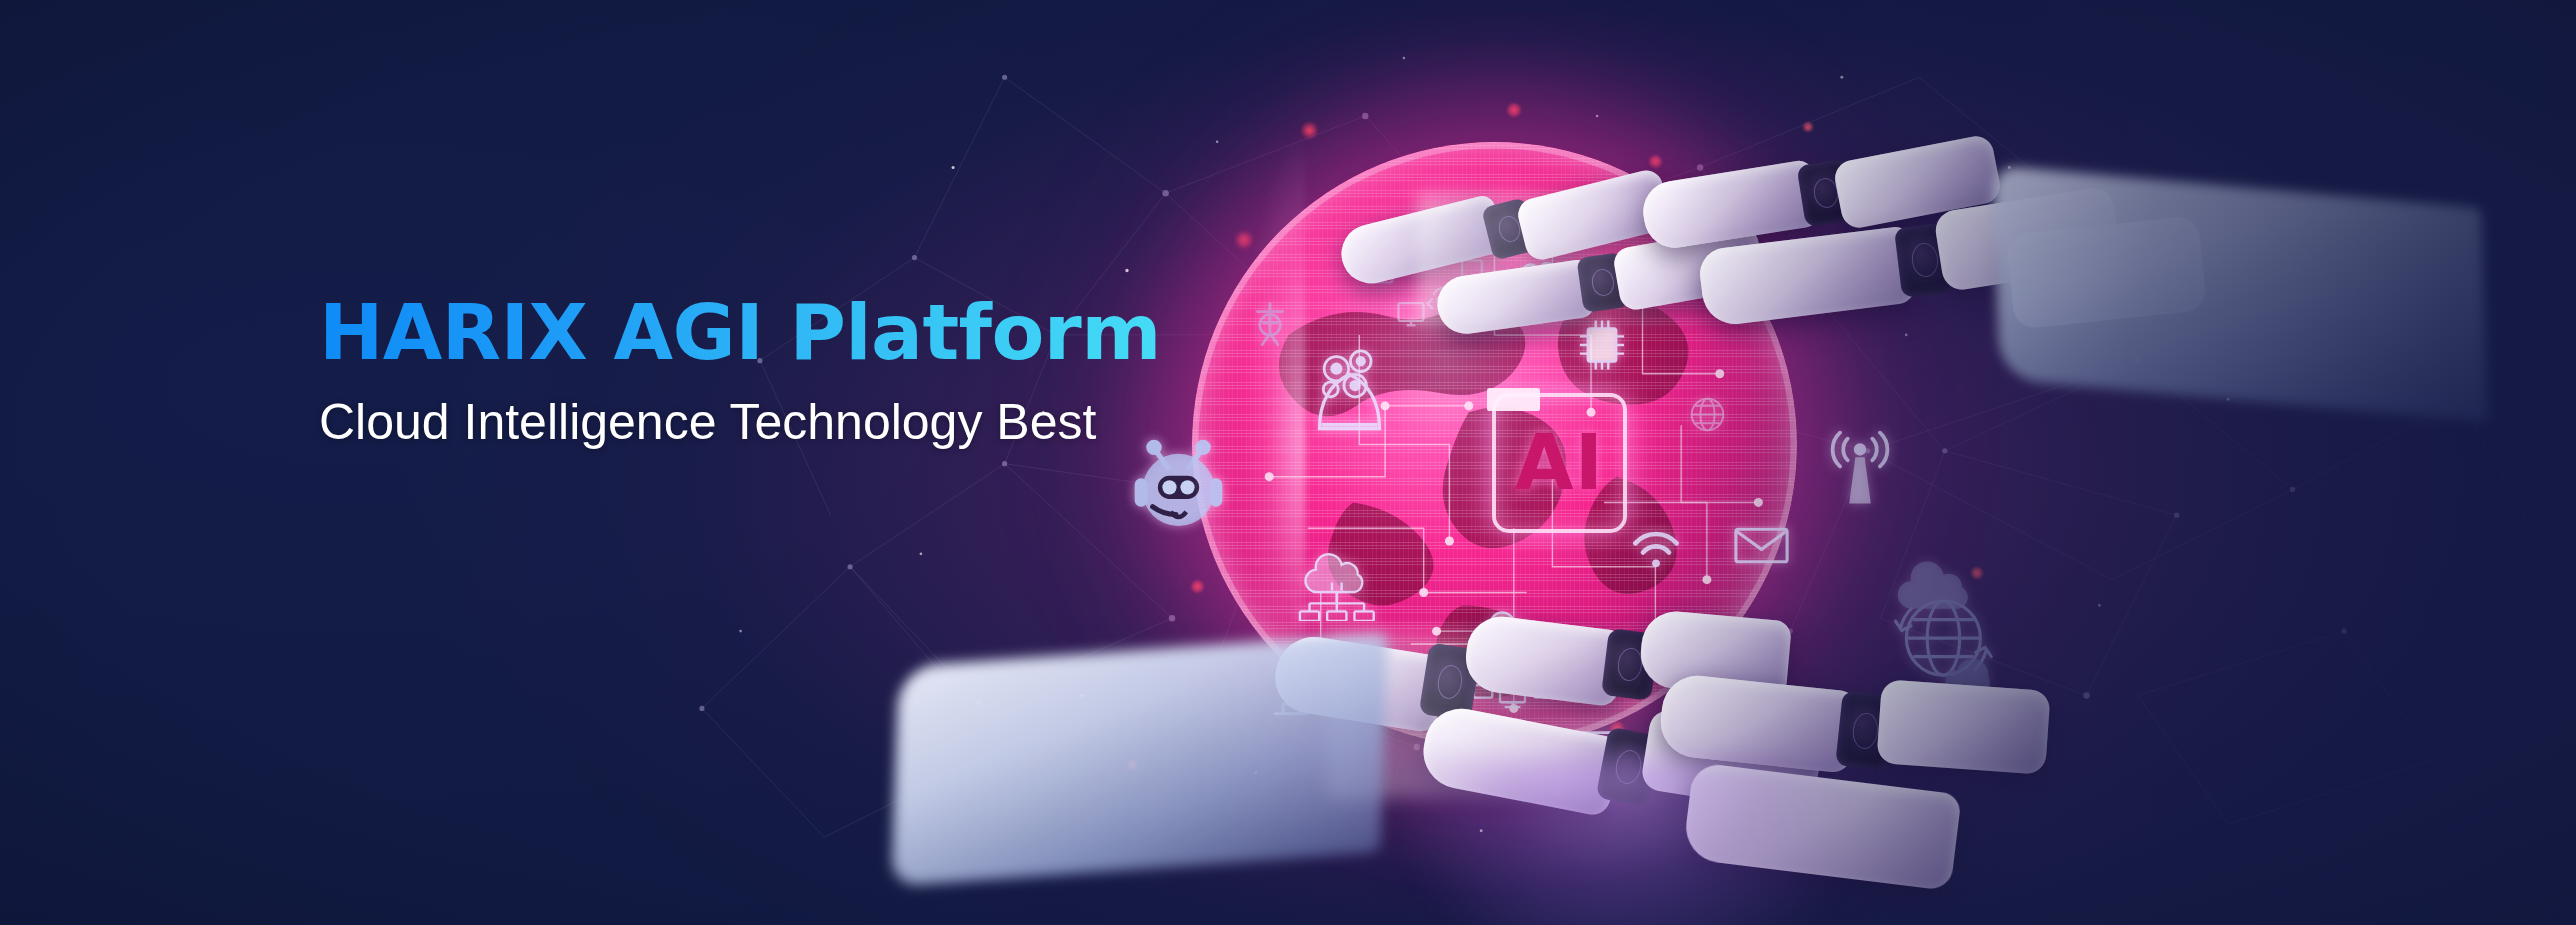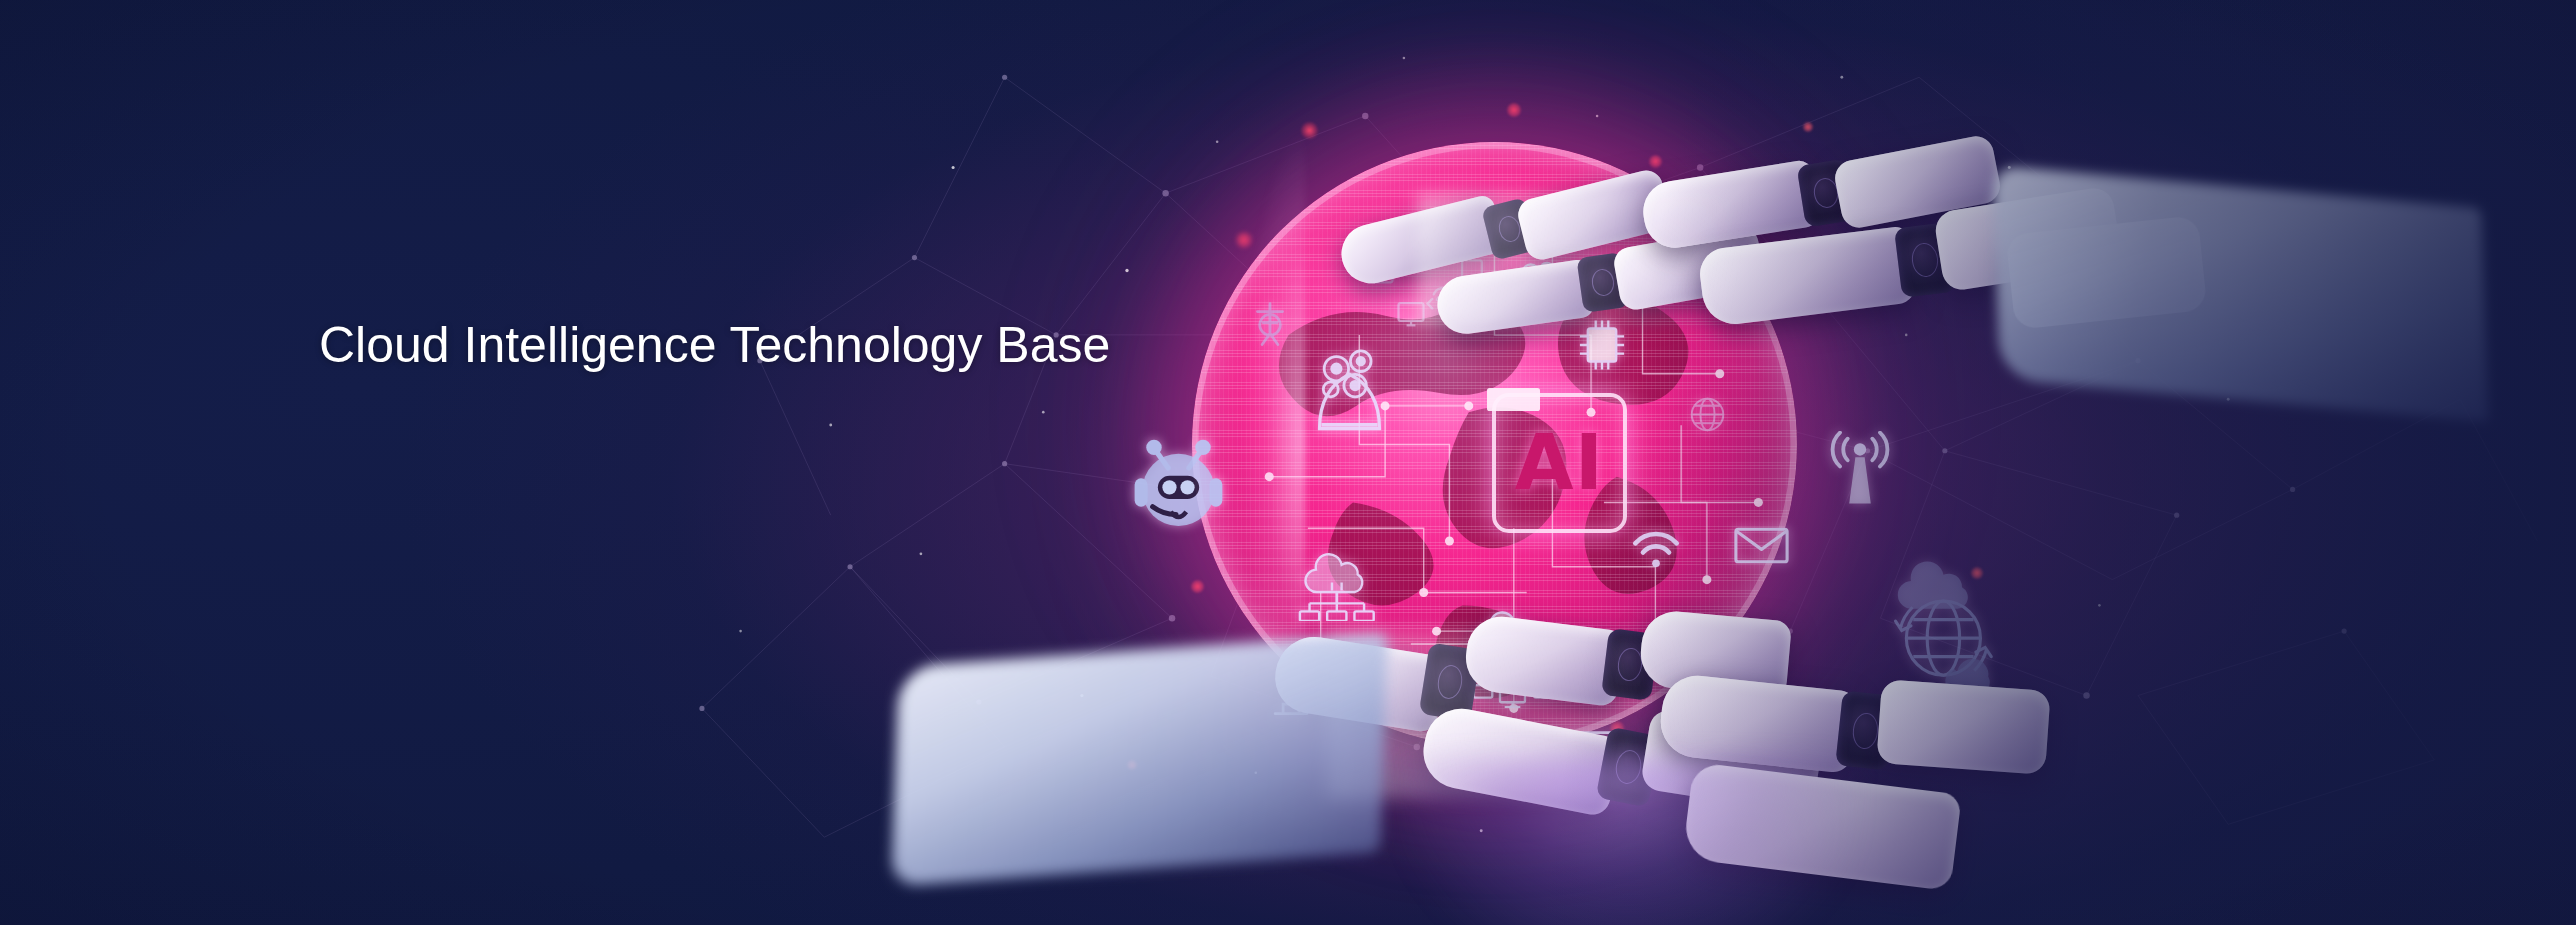--- a/index.html
+++ b/index.html
@@ -623,17 +623,18 @@
 
   <div class="forearm forearm-right"></div>
   <div class="forearm forearm-left"></div>
 
   <div style="position:absolute;left:1404px;top:760px;width:451px;height:213px;background:radial-gradient(ellipse at 50% 0%, rgba(205,160,255,0.55) 0%, rgba(150,95,210,0.28) 42%, rgba(60,40,110,0) 78%);filter:blur(13px);pointer-events:none;"></div>
 
   <div class="bg-right-fade"></div>
   <div class="bg-vignette"></div>
 
   <div class="copy">
-    <div class="subtitle">Cloud Intelligence Technology Base</div>
+    <div class="title">HARIX AGI Platform</div>
+    <div class="subtitle">Cloud Intelligence Technology Best</div>
   </div>
 
 </div>
 
 
 </body></html>

